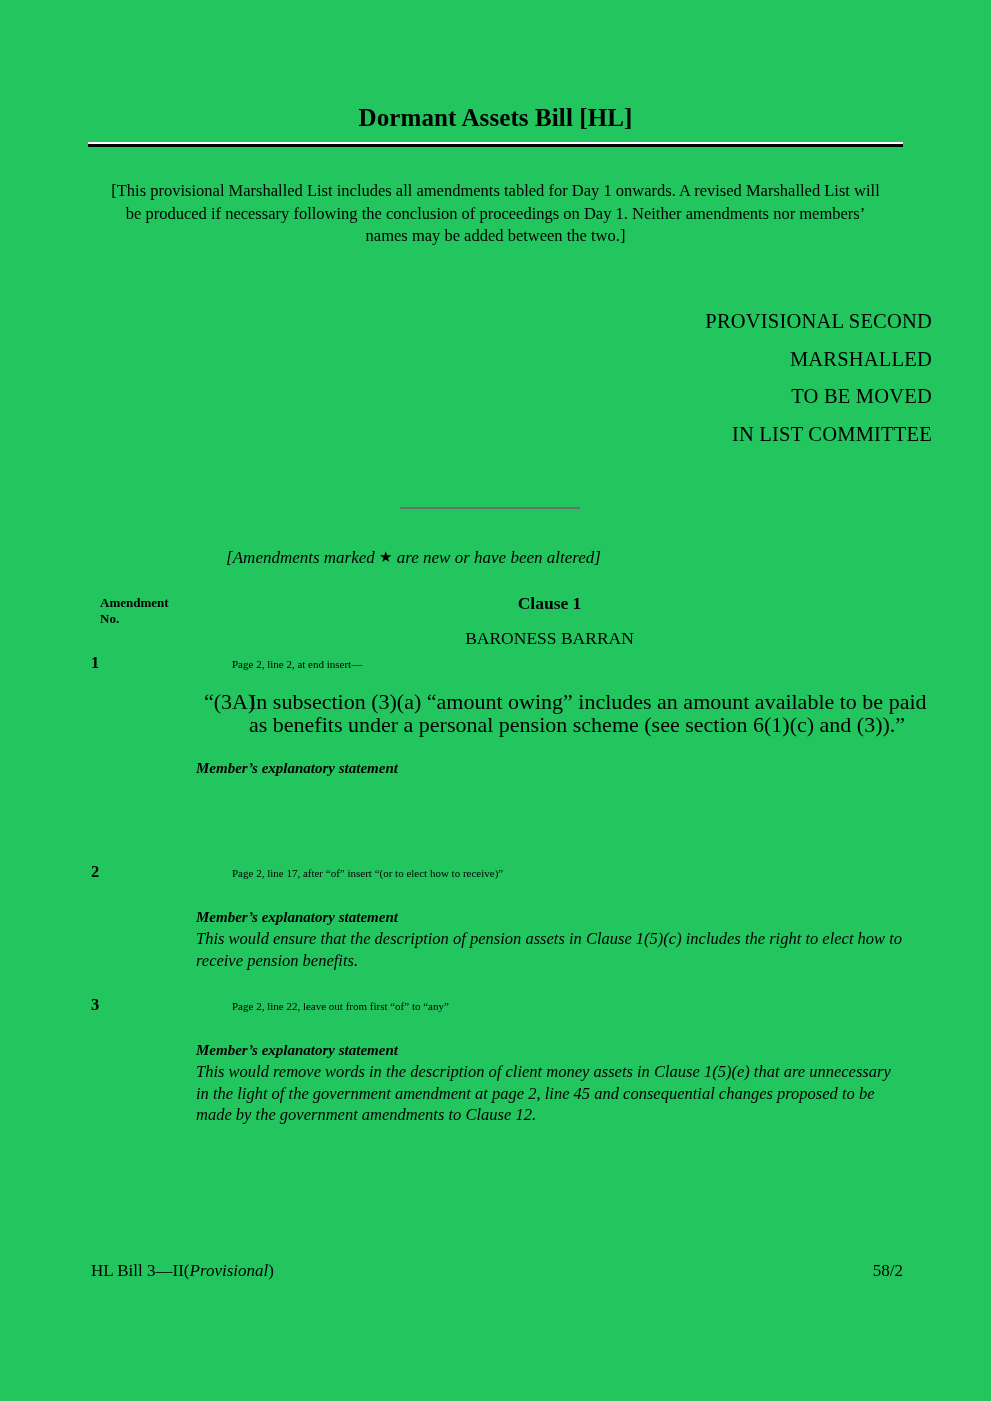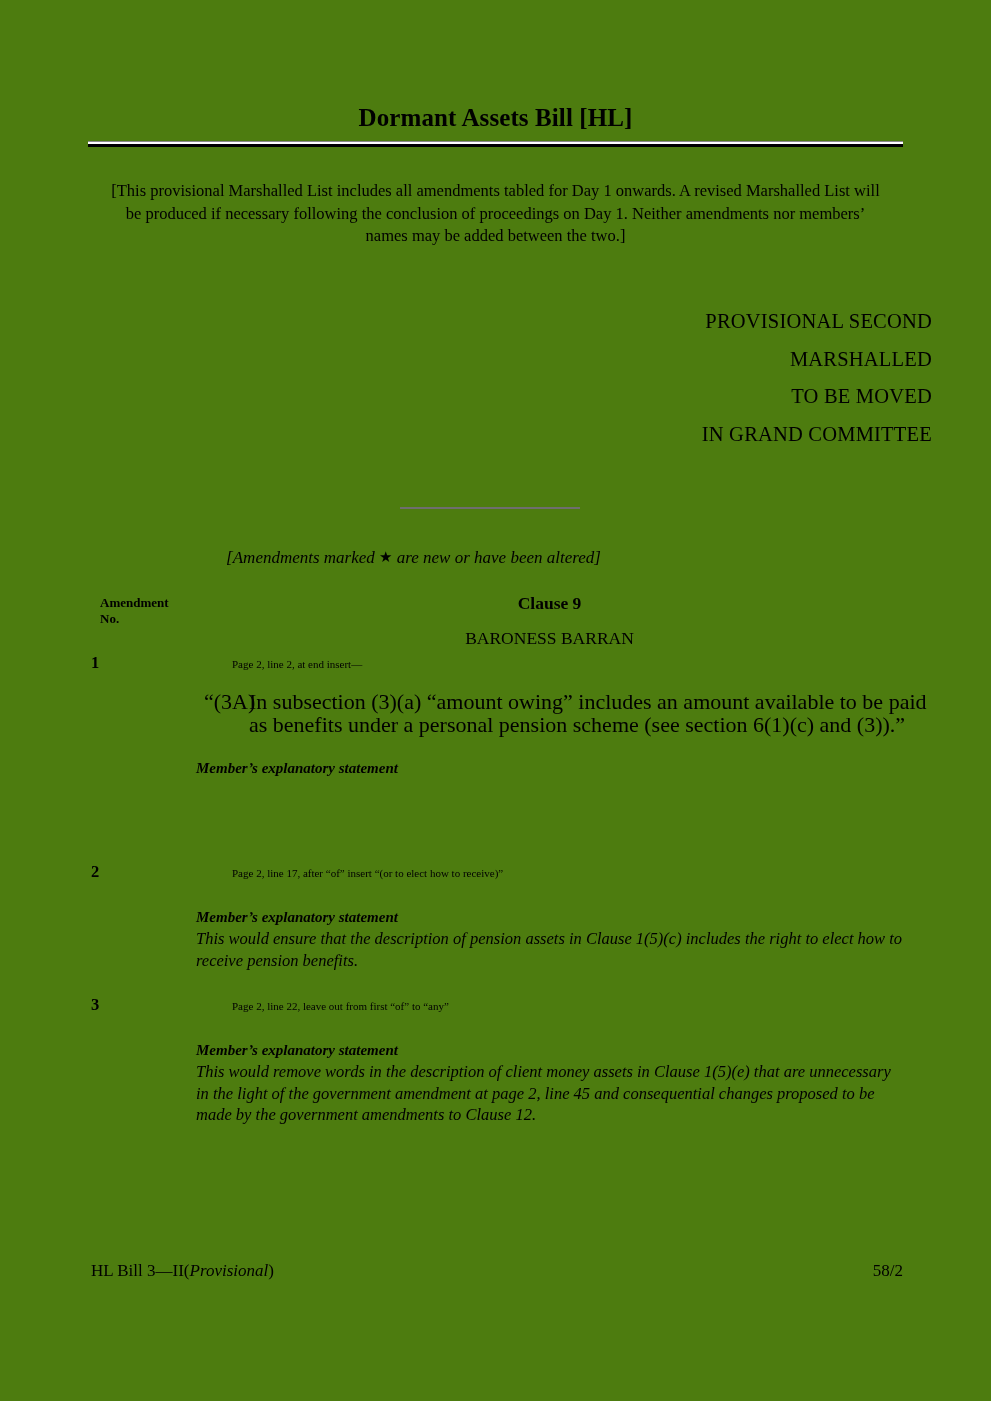--- a/index.html
+++ b/index.html
@@ -8,21 +8,21 @@
     background: #ffffff;
   }
   body {
     font-family: "Liberation Serif", "DejaVu Serif", serif;
     color: #000000;
   }
   .page {
     position: relative;
     width: 991px;
     height: 1401px;
-    background: #4d7c0f;
+    background: #22c55e;
     overflow: hidden;
     box-sizing: border-box;
   }
 
   
   .doc-title {
     position: absolute;
     top: 104px;
     left: 0;
     width: 991px;
@@ -216,33 +216,33 @@
     <div class="rule-gap"></div>
     <div class="rule-thick"></div>
   </div>
 
   <div class="intro-note">[This provisional Marshalled List includes all amendments tabled for Day 1 onwards. A revised Marshalled List will be produced if necessary following the conclusion of proceedings on Day 1. Neither amendments nor members’ names may be added between the two.]</div>
 
   <div class="heading-stack">
     <div class="hline">PROVISIONAL SECOND</div>
     <div class="hline">MARSHALLED</div>
     <div class="hline">TO BE MOVED</div>
-    <div class="hline">IN GRAND COMMITTEE</div>
+    <div class="hline">IN LIST COMMITTEE</div>
   </div>
 
   <div class="short-rule"></div>
 
   <div class="star-note"><span>[Amendments marked </span><span class="star">★</span><span> are new or have been altered]</span></div>
 
   <div class="col-header">
     <div>Amendment</div>
     <div>No.</div>
   </div>
 
-  <div class="clause-heading">Clause 9</div>
+  <div class="clause-heading">Clause 1</div>
   <div class="sponsor">BARONESS BARRAN</div>
 
   <div class="amendment" id="amendment-1">
     <div class="amd-no">1</div>
     <div class="amd-body">
       <div class="amd-line">Page 2, line 2, at end insert—</div>
       <div class="amd-quote"><span class="qlabel">“(3A)</span><span>In subsection (3)(a) “amount owing” includes an amount available to be paid as benefits under a personal pension scheme (see section 6(1)(c) and (3)).”</span></div>
       <div class="expl">
         <div class="expl-title">Member’s explanatory statement</div>
       </div>

